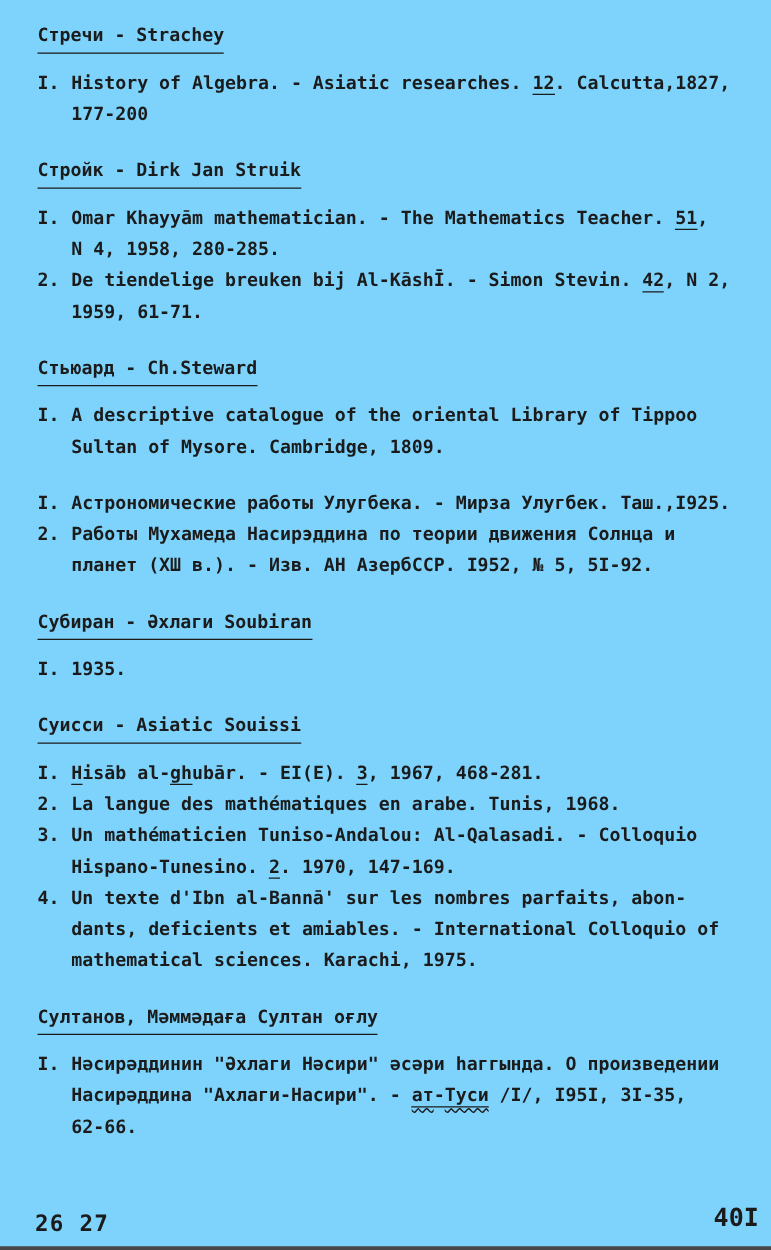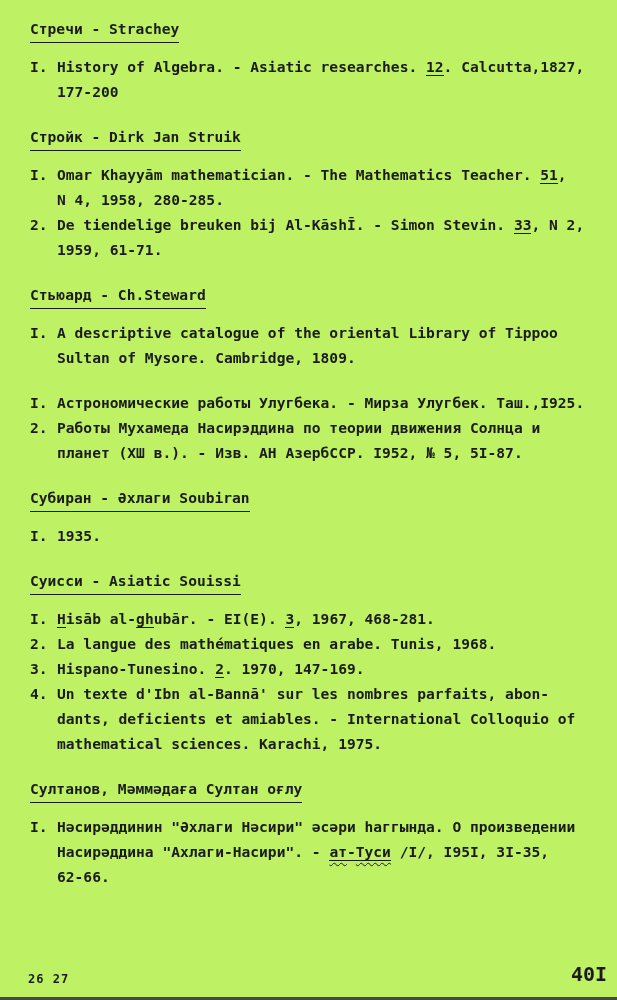--- a/index.html
+++ b/index.html
@@ -1,37 +1,37 @@
 <!DOCTYPE html>
 <html><head>
 <meta charset="utf-8">
 <style>
   html,body{margin:0;padding:0;background:#efede8;}
   .page{
     position:relative;
     width:617px;height:1000px;
     margin:0 auto;
-    background:#bef264;
+    background:#7dd3fc;
     color:#1b1b1b;
     font-family:"DejaVu Sans Mono",monospace;
     font-weight:700;
     font-size:14.6px;
     line-height:25px;
     overflow:hidden;
   }
   .content{position:absolute;top:16px;left:30px;right:18px;}
   .section{margin-bottom:20px;}
   .heading-row{margin-bottom:11px;white-space:pre;}
   .heading{display:inline-block;border-bottom:1.8px solid #1b1b1b;padding-bottom:1px;}
   .entry{position:relative;padding-left:27px;}
   .entry-number{position:absolute;left:0;top:0;}
   .line{white-space:pre;}
   .u{border-bottom:1.8px solid currentColor;}
   .w{text-decoration-line:underline;text-decoration-style:wavy;text-decoration-thickness:1px;text-underline-offset:5px;}
-  .footer-note{position:absolute;left:28px;bottom:8px;font-size:12px;letter-spacing:1px;}
+  .footer-note{position:absolute;left:28px;bottom:8px;font-size:18px;letter-spacing:1px;}
   .page-number{position:absolute;right:10px;bottom:13px;font-size:20px;}
   .scan-edge{position:absolute;left:0;right:0;bottom:0;height:3px;background:#474747;}
 </style>
 </head>
 <body>
 
 <div class="page">
   <div class="content">
       <div class="section">
         <div class="heading-row"><span class="heading">Стречи - Strachey</span></div>
@@ -40,57 +40,57 @@
           <div class="line"><span>177-200</span></div>
         </div>
       </div>
       <div class="section">
         <div class="heading-row"><span class="heading">Стройк - Dirk Jan Struik</span></div>
         <div class="entry">
           <div class="line"><span class="entry-number">I.</span><span>Omar Khayyām mathematician. - The Mathematics Teacher. </span><span class="u">51</span><span>,</span></div>
           <div class="line"><span>N 4, 1958, 280-285.</span></div>
         </div>
         <div class="entry">
-          <div class="line"><span class="entry-number">2.</span><span>De tiendelige breuken bij Al-KāshĪ. - Simon Stevin. </span><span class="u">33</span><span>, N 2,</span></div>
+          <div class="line"><span class="entry-number">2.</span><span>De tiendelige breuken bij Al-KāshĪ. - Simon Stevin. </span><span class="u">42</span><span>, N 2,</span></div>
           <div class="line"><span>1959, 61-71.</span></div>
         </div>
       </div>
       <div class="section">
         <div class="heading-row"><span class="heading">Стьюард - Ch.Steward</span></div>
         <div class="entry">
           <div class="line"><span class="entry-number">I.</span><span>A descriptive catalogue of the oriental Library of Tippoo</span></div>
           <div class="line"><span>Sultan of Mysore. Cambridge, 1809.</span></div>
         </div>
       </div>
       <div class="section">
         <div class="entry">
           <div class="line"><span class="entry-number">I.</span><span>Астрономические работы Улугбека. - Мирза Улугбек. Таш.,I925.</span></div>
         </div>
         <div class="entry">
           <div class="line"><span class="entry-number">2.</span><span>Работы Мухамеда Насирэддина по теории движения Солнца и</span></div>
-          <div class="line"><span>планет (ХШ в.). - Изв. АН АзербССР. I952, № 5, 5I-87.</span></div>
+          <div class="line"><span>планет (ХШ в.). - Изв. АН АзербССР. I952, № 5, 5I-92.</span></div>
         </div>
       </div>
       <div class="section">
         <div class="heading-row"><span class="heading">Субиран - Әхлаги Soubiran</span></div>
         <div class="entry">
           <div class="line"><span class="entry-number">I.</span></div>
           <div class="line"><span>1935.</span></div>
         </div>
       </div>
       <div class="section">
         <div class="heading-row"><span class="heading">Суисси - Asiatic Souissi</span></div>
         <div class="entry">
           <div class="line"><span class="entry-number">I.</span><span class="u">H</span><span>isāb al-</span><span class="u">gh</span><span>ubār. - EI(E). </span><span class="u">3</span><span>, 1967, 468-281.</span></div>
         </div>
         <div class="entry">
           <div class="line"><span class="entry-number">2.</span><span>La langue des mathématiques en arabe. Tunis, 1968.</span></div>
         </div>
         <div class="entry">
-          <div class="line"><span class="entry-number">3.</span></div>
+          <div class="line"><span class="entry-number">3.</span><span>Un mathématicien Tuniso-Andalou: Al-Qalasadi. - Colloquio</span></div>
           <div class="line"><span>Hispano-Tunesino. </span><span class="u">2</span><span>. 1970, 147-169.</span></div>
         </div>
         <div class="entry">
           <div class="line"><span class="entry-number">4.</span><span>Un texte d'Ibn al-Bannā' sur les nombres parfaits, abon-</span></div>
           <div class="line"><span>dants, deficients et amiables. - International Colloquio of</span></div>
           <div class="line"><span>mathematical sciences. Karachi, 1975.</span></div>
         </div>
       </div>
       <div class="section">
         <div class="heading-row"><span class="heading">Султанов, Мәммәдаға Султан оғлу</span></div>

